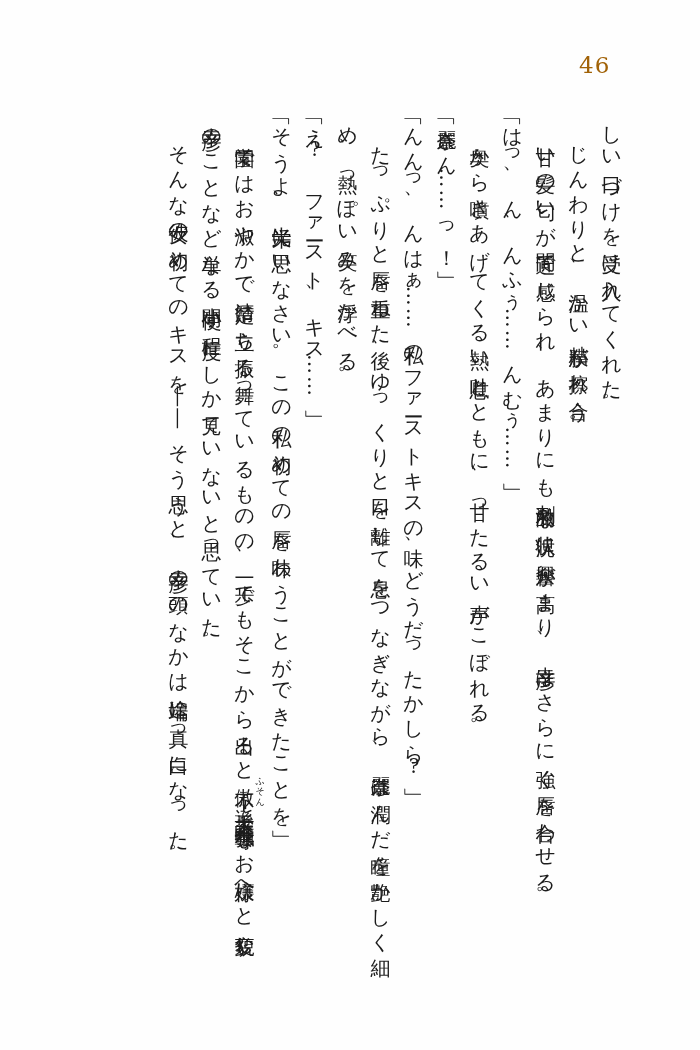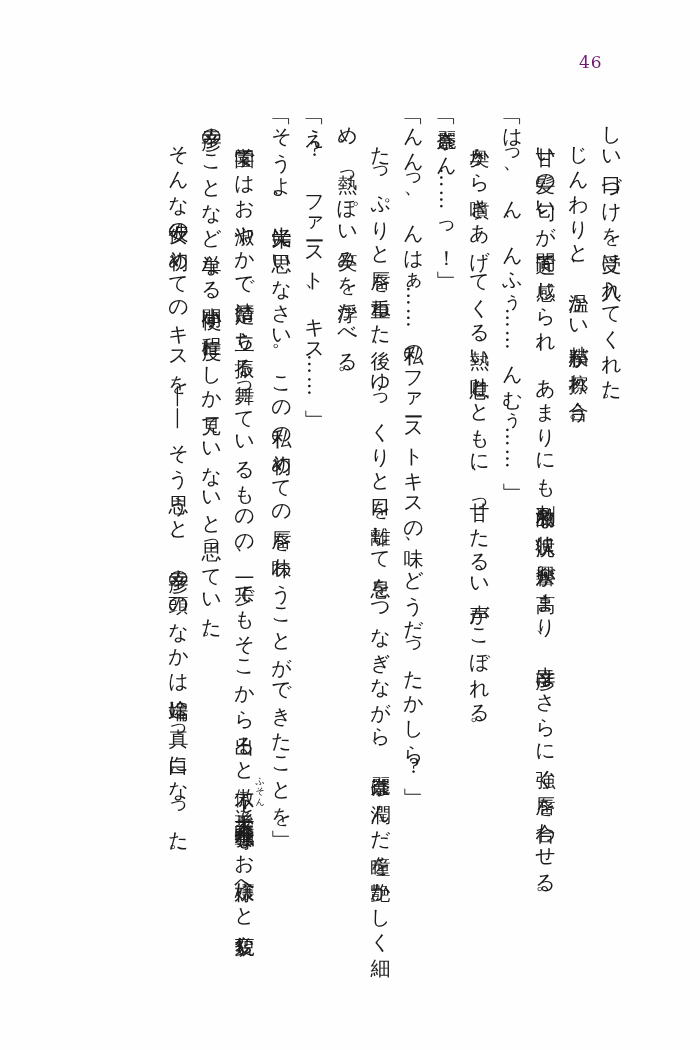--- a/index.html
+++ b/index.html
@@ -15,23 +15,23 @@
     width: 700px;
     height: 1050px;
     background: #fefefe;
     font-family: "DejaVu Serif", "Liberation Serif", serif;
     color: #1c1c1c;
   }
   .pagenum {
     position: absolute;
     top: 52px;
     left: 579px;
-    font-size: 17px;
+    font-size: 23px;
     letter-spacing: 1px;
-    color: #701a75;
+    color: #a16207;
   }
   .text-block {
     position: absolute;
     top: 112px;
     right: 72px;
     height: 858px;
     writing-mode: vertical-rl;
     text-orientation: mixed;
     font-size: 20px;
     line-height: 33px;

